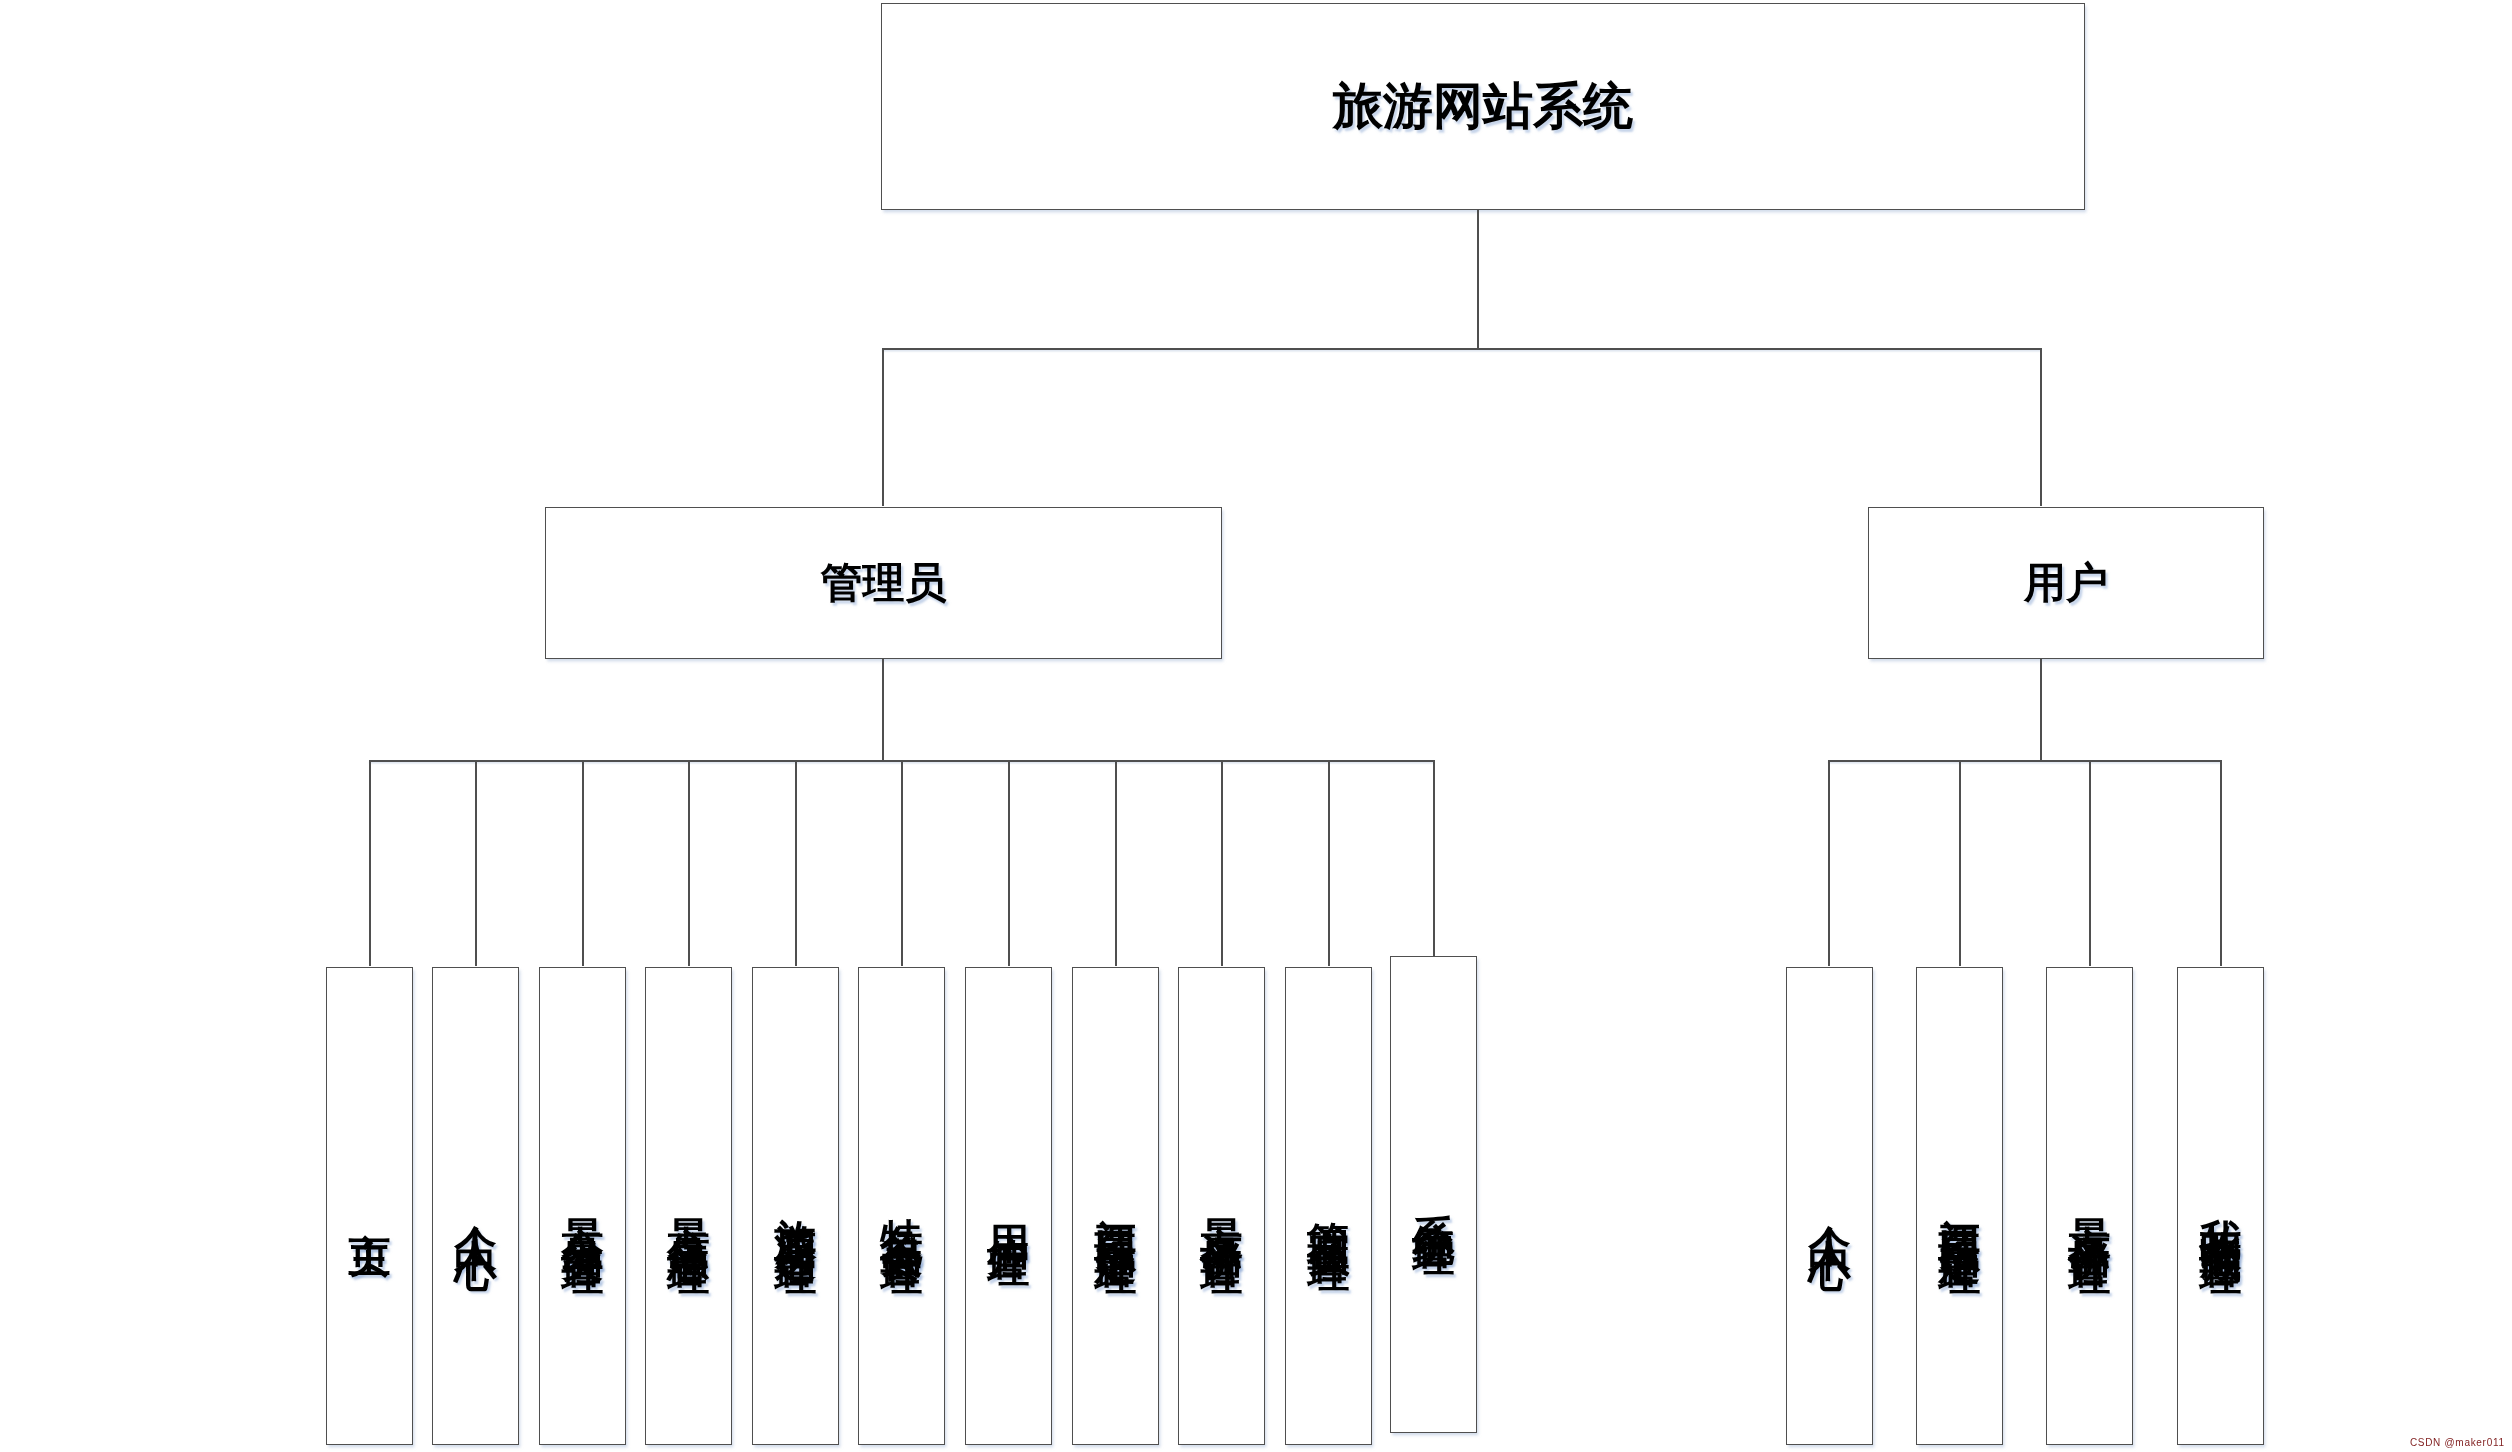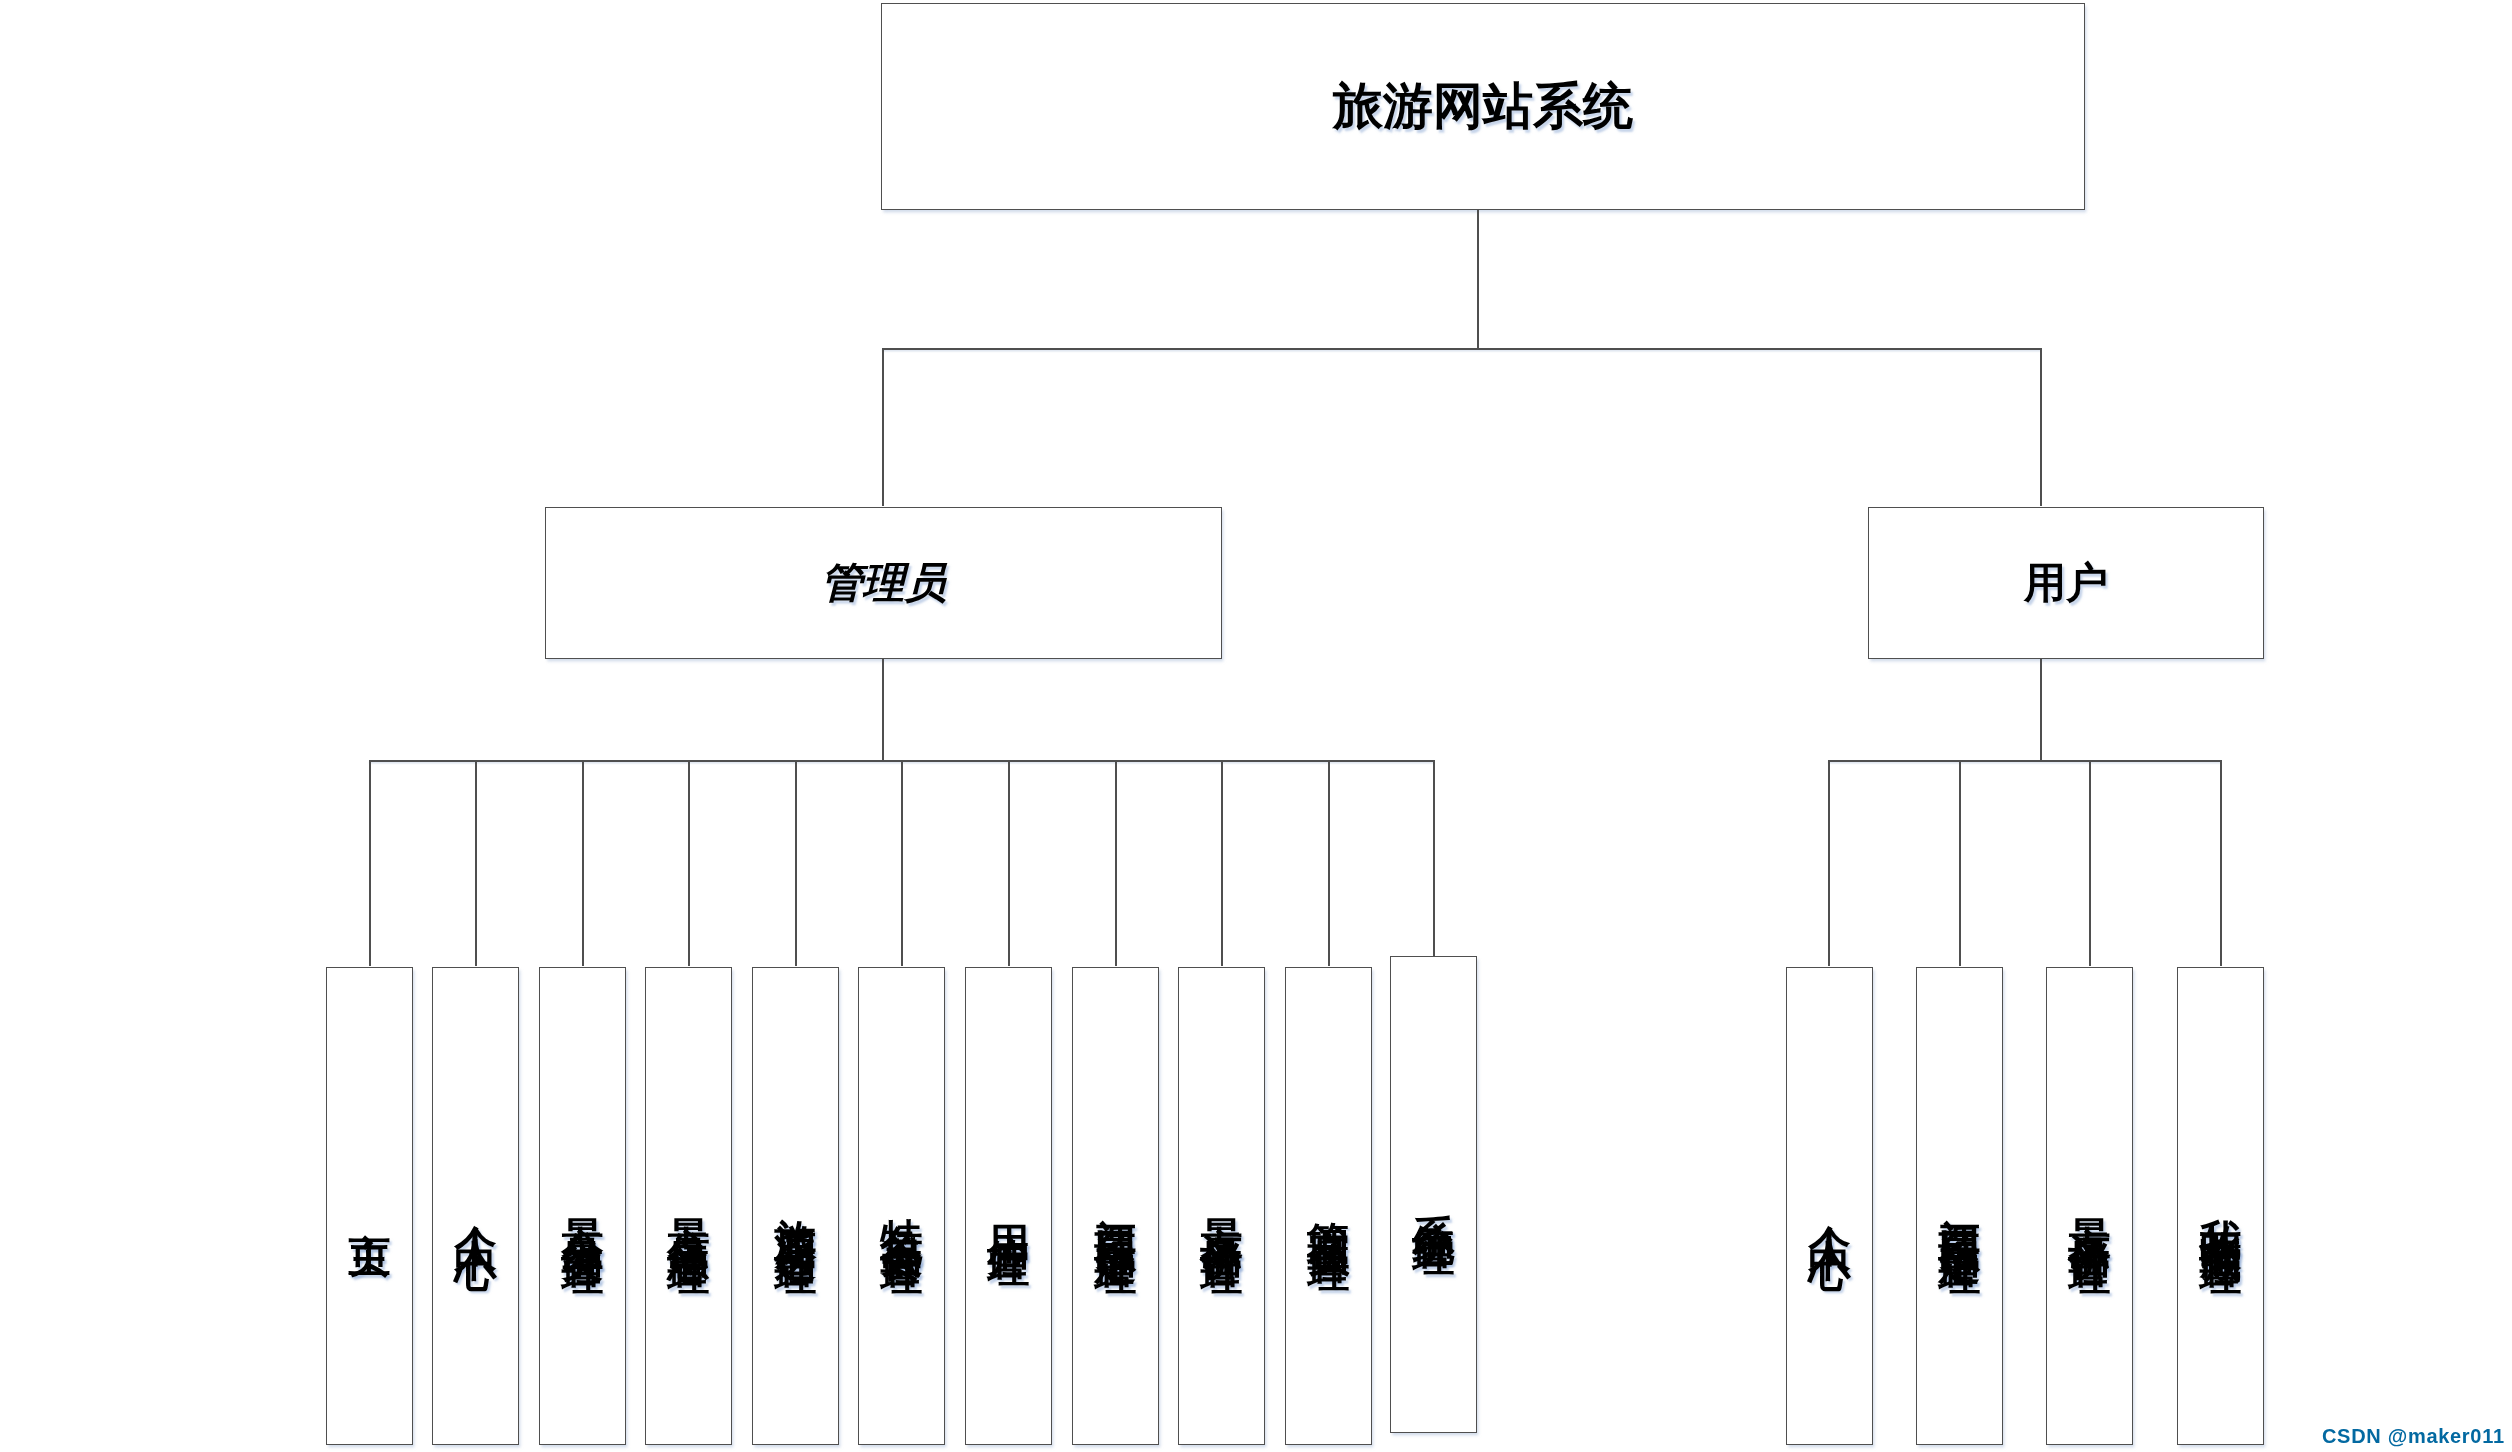--- a/index.html
+++ b/index.html
@@ -33,41 +33,40 @@
     font-size:42px;
     letter-spacing:7.3px;
     line-height:1;
   }
   .vline,.hline{position:absolute;background:#4f4f4f;}
   .vline{width:1.5px;}
   .hline{height:1.5px;box-shadow:0 1.5px 1.5px rgba(172,190,216,0.45);}
   #watermark{
     position:absolute;
     right:7.3px;bottom:4.4px;
-    font-size:20px;
-    color:#0369a1;
+    font-size:10px;
+    color:#7f1d1d;
     letter-spacing:0.7px;
-    font-weight:bold;
   }
 </style>
 </head>
 <body>
 
 <div id="canvas">
 
   <div class="box" style="left:881px;top:2.9px;width:1204px;height:207px;font-family:Liberation Mono, monospace;">
     <span class="node-label root-label">旅游网站系统</span>
   </div>
 
   <div class="vline" style="left:1477px;top:210px;height:139px;"></div>
   <div class="hline" style="left:882px;top:348px;width:1159px;"></div>
   <div class="vline" style="left:882px;top:348px;height:158px;"></div>
   <div class="vline" style="left:2040px;top:348px;height:158px;"></div>
 
-  <div class="box" style="left:545px;top:507px;width:677px;height:152px;font-style:italic;">
+  <div class="box" style="left:545px;top:507px;width:677px;height:152px;">
     <span class="node-label branch-label">管理员</span>
   </div>
   <div class="box" style="left:1868px;top:507px;width:396px;height:152px;">
     <span class="node-label branch-label">用户</span>
   </div>
 
   <div class="vline" style="left:882px;top:658px;height:102px;"></div>
   <div class="hline" style="left:369px;top:760px;width:1065px;"></div>
   <div class="vline" style="left:369px;top:760px;height:206px;"></div>
   <div class="vline" style="left:475px;top:760px;height:206px;"></div>

